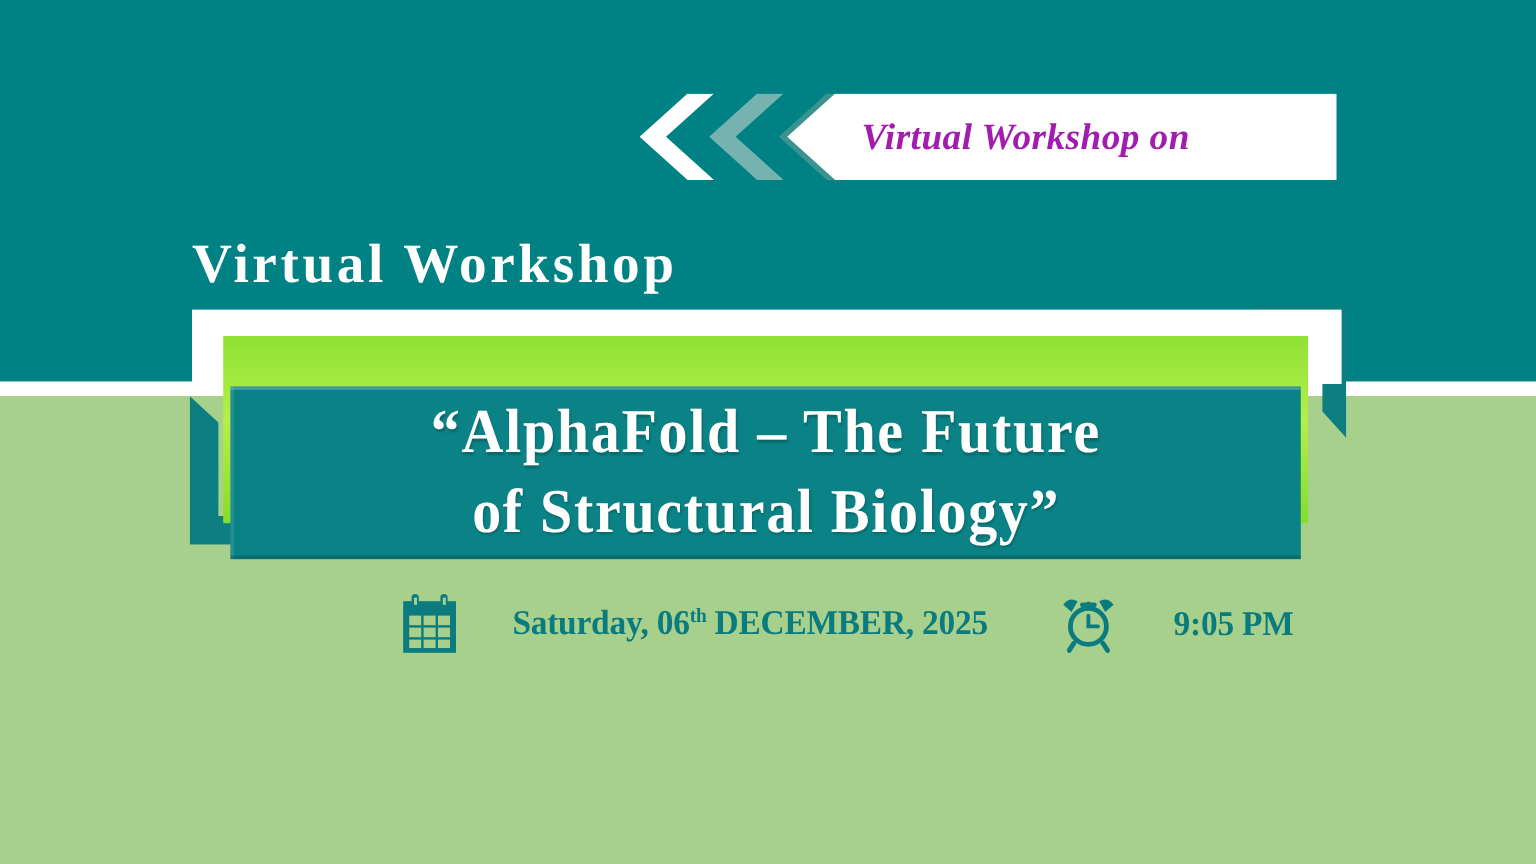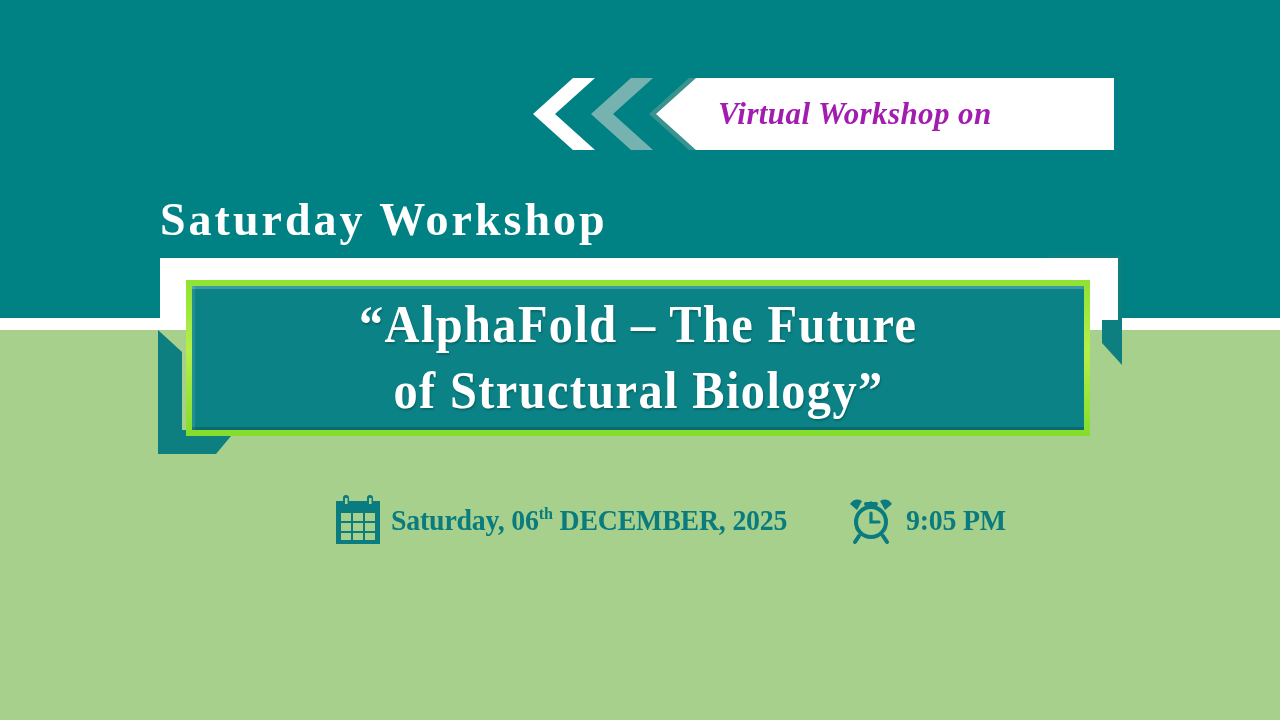--- a/index.html
+++ b/index.html
@@ -86,40 +86,40 @@
     padding:6px;
   }
   .title-inner{
     width:100%; height:100%;
     background:#0b8386;
     position:relative;
     box-shadow: inset 0 3px 0 rgba(255,255,255,0.20),
                 inset 0 -3px 0 rgba(0,0,0,0.18),
                 inset 3px 0 0 rgba(255,255,255,0.10);
     display:flex; flex-direction:column;
-    align-items:center; justify-content:center;
+    align-items:center; justify-content:center;margin-top:36px;
   }
   .title-line{
     color:#ffffff;
     font-family:"Liberation Serif", serif;
     font-weight:bold;
     font-size:52px;
     line-height:66px;
     letter-spacing:1.5px;
     transform:scaleX(0.93);
     white-space:nowrap;
     text-shadow:1px 2px 2px rgba(0,0,0,0.22);
   }
 
   
   .meta-row{
     position:absolute; left:335px; top:495px;
     display:flex; align-items:center;
   }
-  .meta-item{ display:flex; align-items:center; }
+  .meta-item{ display:flex; align-items:center;gap:36px; }
   .meta-gap{ width:42px; }
 
   .cal-icon{ width:46px; height:50px; position:relative; margin-right:10px; }
   .clock-icon{ width:50px; height:50px; position:relative; margin-right:10px; }
 
   .meta-text{
     color:#0a7b7e;
     font-family:"Liberation Serif", serif;
     font-weight:bold;
     font-size:29px;
@@ -138,21 +138,21 @@
 <div class="band-green"></div>
 
 <div class="chev-group">
   <div class="chev chev-1"></div>
   <div class="chev chev-2"></div>
   <div class="chev chev-3"></div>
 </div>
 <div class="banner-white"></div>
 <div class="banner-text">Virtual Workshop on</div>
 
-<div class="subhead">Saturday Workshop</div>
+<div class="subhead">Virtual Workshop</div>
 
 <div class="bracket-tr"></div>
 
 <div class="panel-white"></div>
 
 <div class="bracket-bl"></div>
 
 <div class="title-frame">
   <div class="title-inner">
     <div class="title-line">“AlphaFold – The Future</div>

